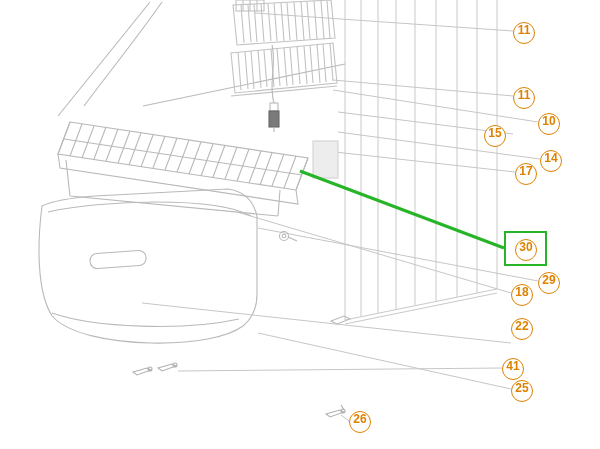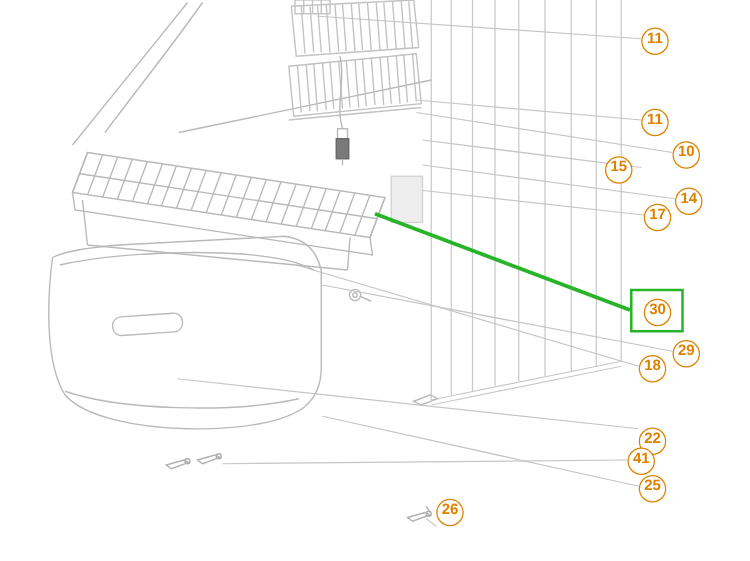--- a/index.html
+++ b/index.html
@@ -135,26 +135,26 @@
     </div>
   <div class="callout" style="left:515px;top:239px">
       <span>30</span>
     </div>
   <div class="callout" style="left:538px;top:272px">
       <span>29</span>
     </div>
   <div class="callout" style="left:511px;top:284px">
       <span>18</span>
     </div>
-  <div class="callout" style="left:511px;top:342px">
+  <div class="callout" style="left:511px;top:318px">
       <span>22</span>
     </div>
   <div class="callout" style="left:502px;top:358px">
       <span>41</span>
     </div>
   <div class="callout" style="left:511px;top:380px">
       <span>25</span>
     </div>
-  <div class="callout" style="left:349px;top:399px">
+  <div class="callout" style="left:349px;top:411px">
       <span>26</span>
     </div>
 
 </div>
 
 </body></html>

